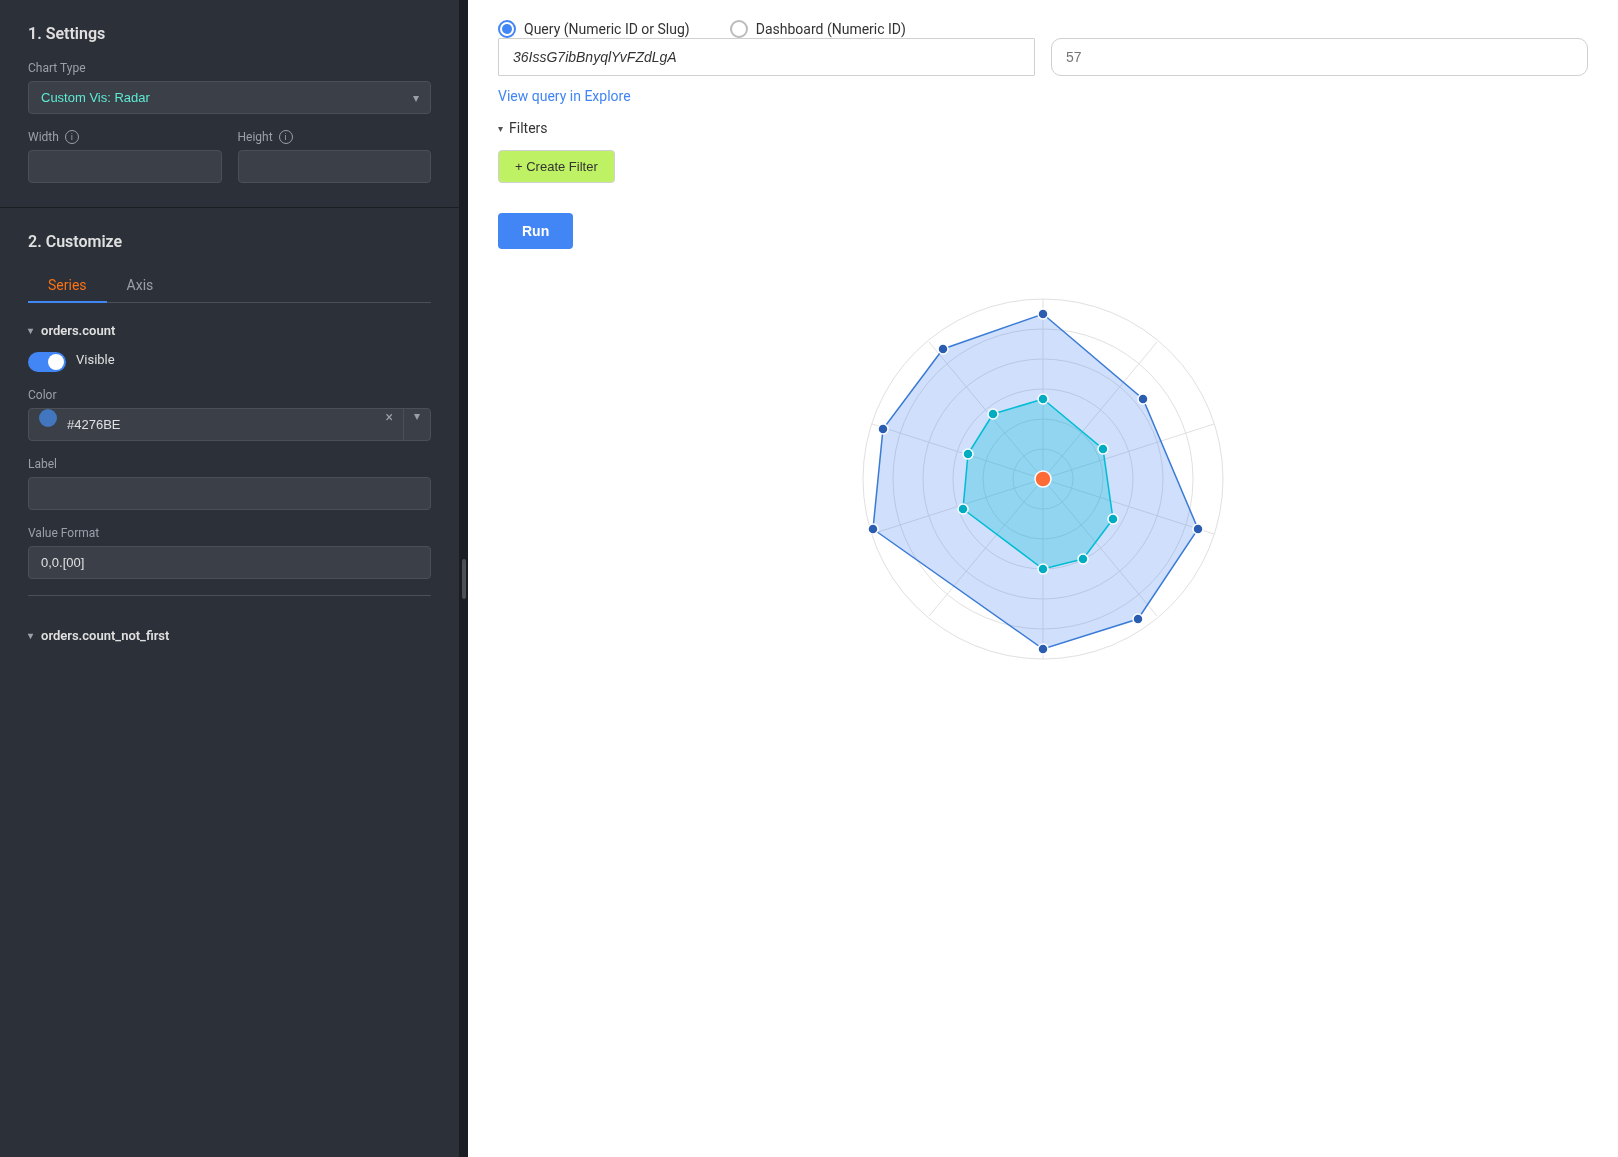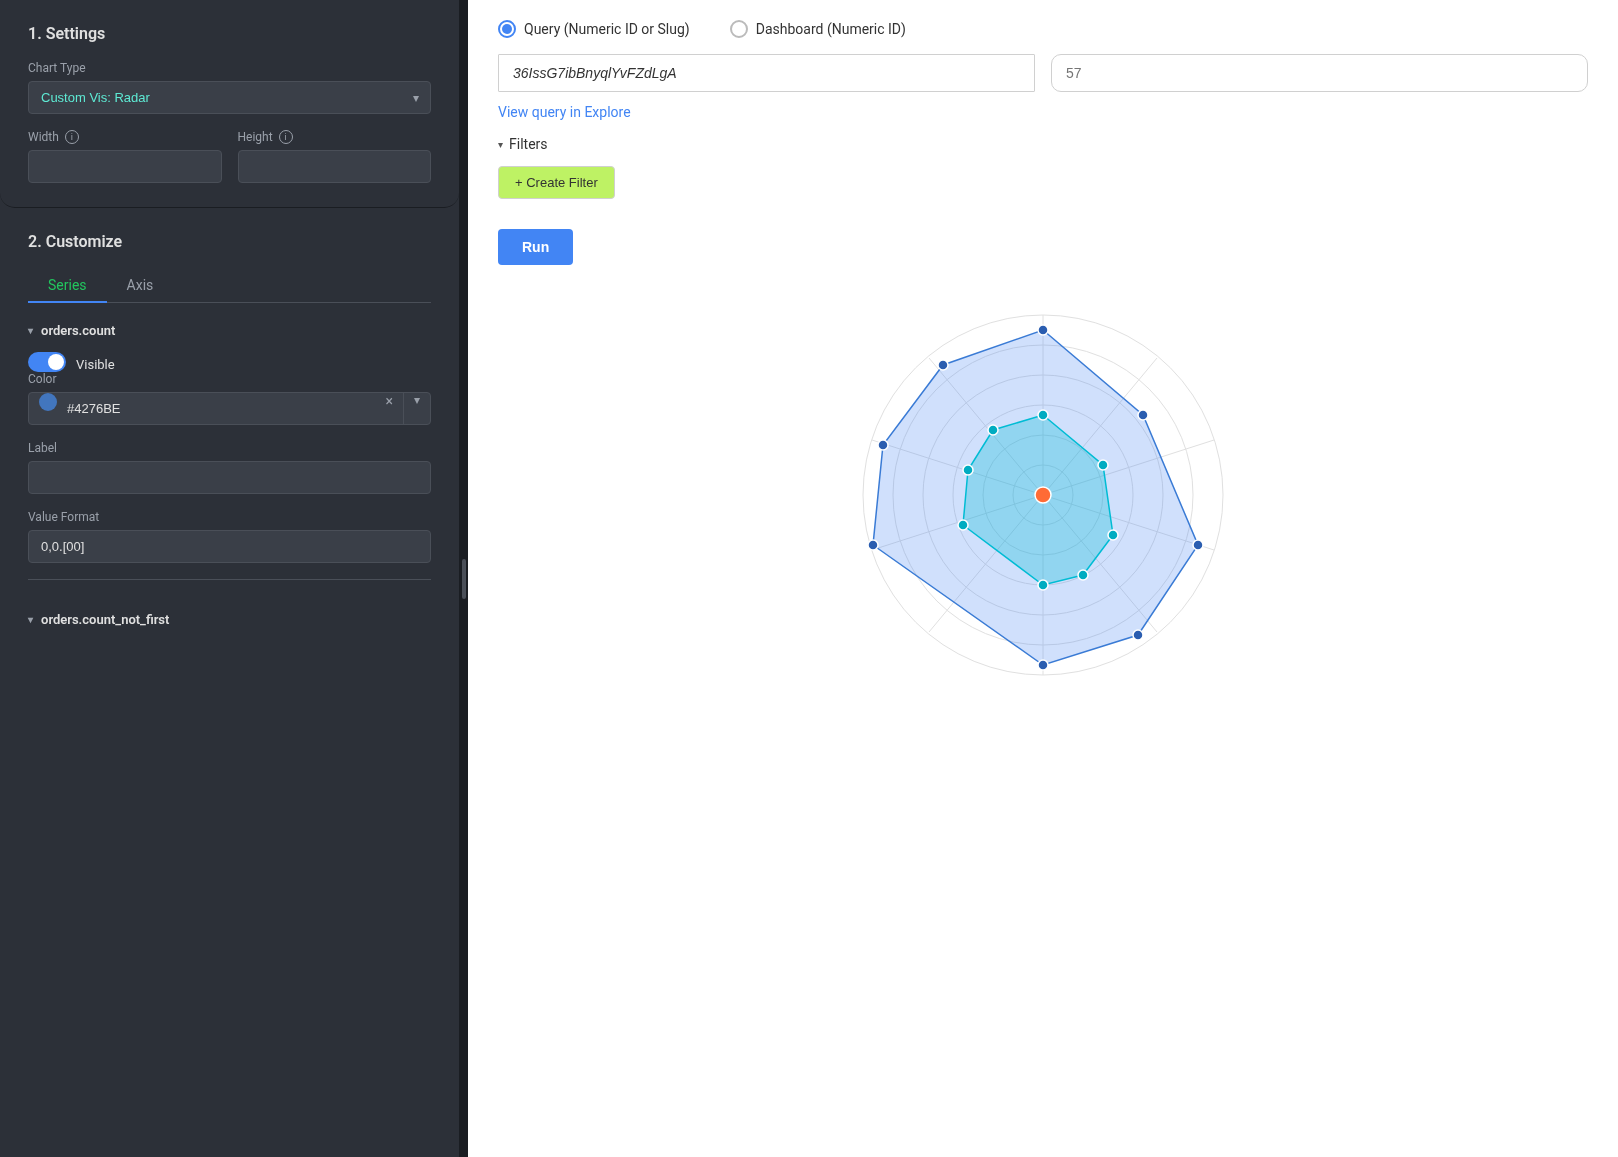--- a/index.html
+++ b/index.html
@@ -19,21 +19,20 @@
       background: #2c3038;
       display: flex;
       flex-direction: column;
       overflow-y: auto;
       border-right: 1px solid #1a1d22;
     }
 
     .section {
       padding: 24px 28px;
       border-bottom: 1px solid #1a1d22;
-      border-radius: 15px;
     }
 
     .section-title {
       color: #e0e0e0;
       font-size: 16px;
       font-weight: 600;
       margin-bottom: 18px;
     }
 
     .field-label {
@@ -119,21 +118,21 @@
     .tab {
       padding: 8px 20px;
       font-size: 14px;
       cursor: pointer;
       color: #9aa0aa;
       border-bottom: 2px solid transparent;
       margin-bottom: -1px;
     }
 
     .tab.active {
-      color: #22c55e;
+      color: #f97316;
       border-bottom-color: #4285f4;
     }
 
     .series-item {
       margin-bottom: 16px;
     }
 
     .series-header {
       display: flex;
       align-items: center;
@@ -145,22 +144,23 @@
       margin-bottom: 14px;
     }
 
     .chevron-icon {
       font-size: 10px;
       color: #9aa0aa;
     }
 
     .visible-row {
       display: flex;
-      align-items: flex-end;
+      align-items: flex-start;
       gap: 10px;
+      margin-bottom: 16px;
     }
 
     .toggle {
       width: 38px;
       height: 20px;
       background: #4285f4;
       border-radius: 10px;
       position: relative;
       cursor: pointer;
     }
@@ -278,21 +278,20 @@
       padding: 20px 30px;
       flex: 1;
       overflow-y: auto;
     }
 
     
     .radio-row {
       display: flex;
       align-items: center;
       gap: 40px;
-      margin-bottom: 16px;
     }
 
     .radio-option {
       display: flex;
       align-items: center;
       gap: 8px;
       cursor: pointer;
     }
 
     .radio-circle {

